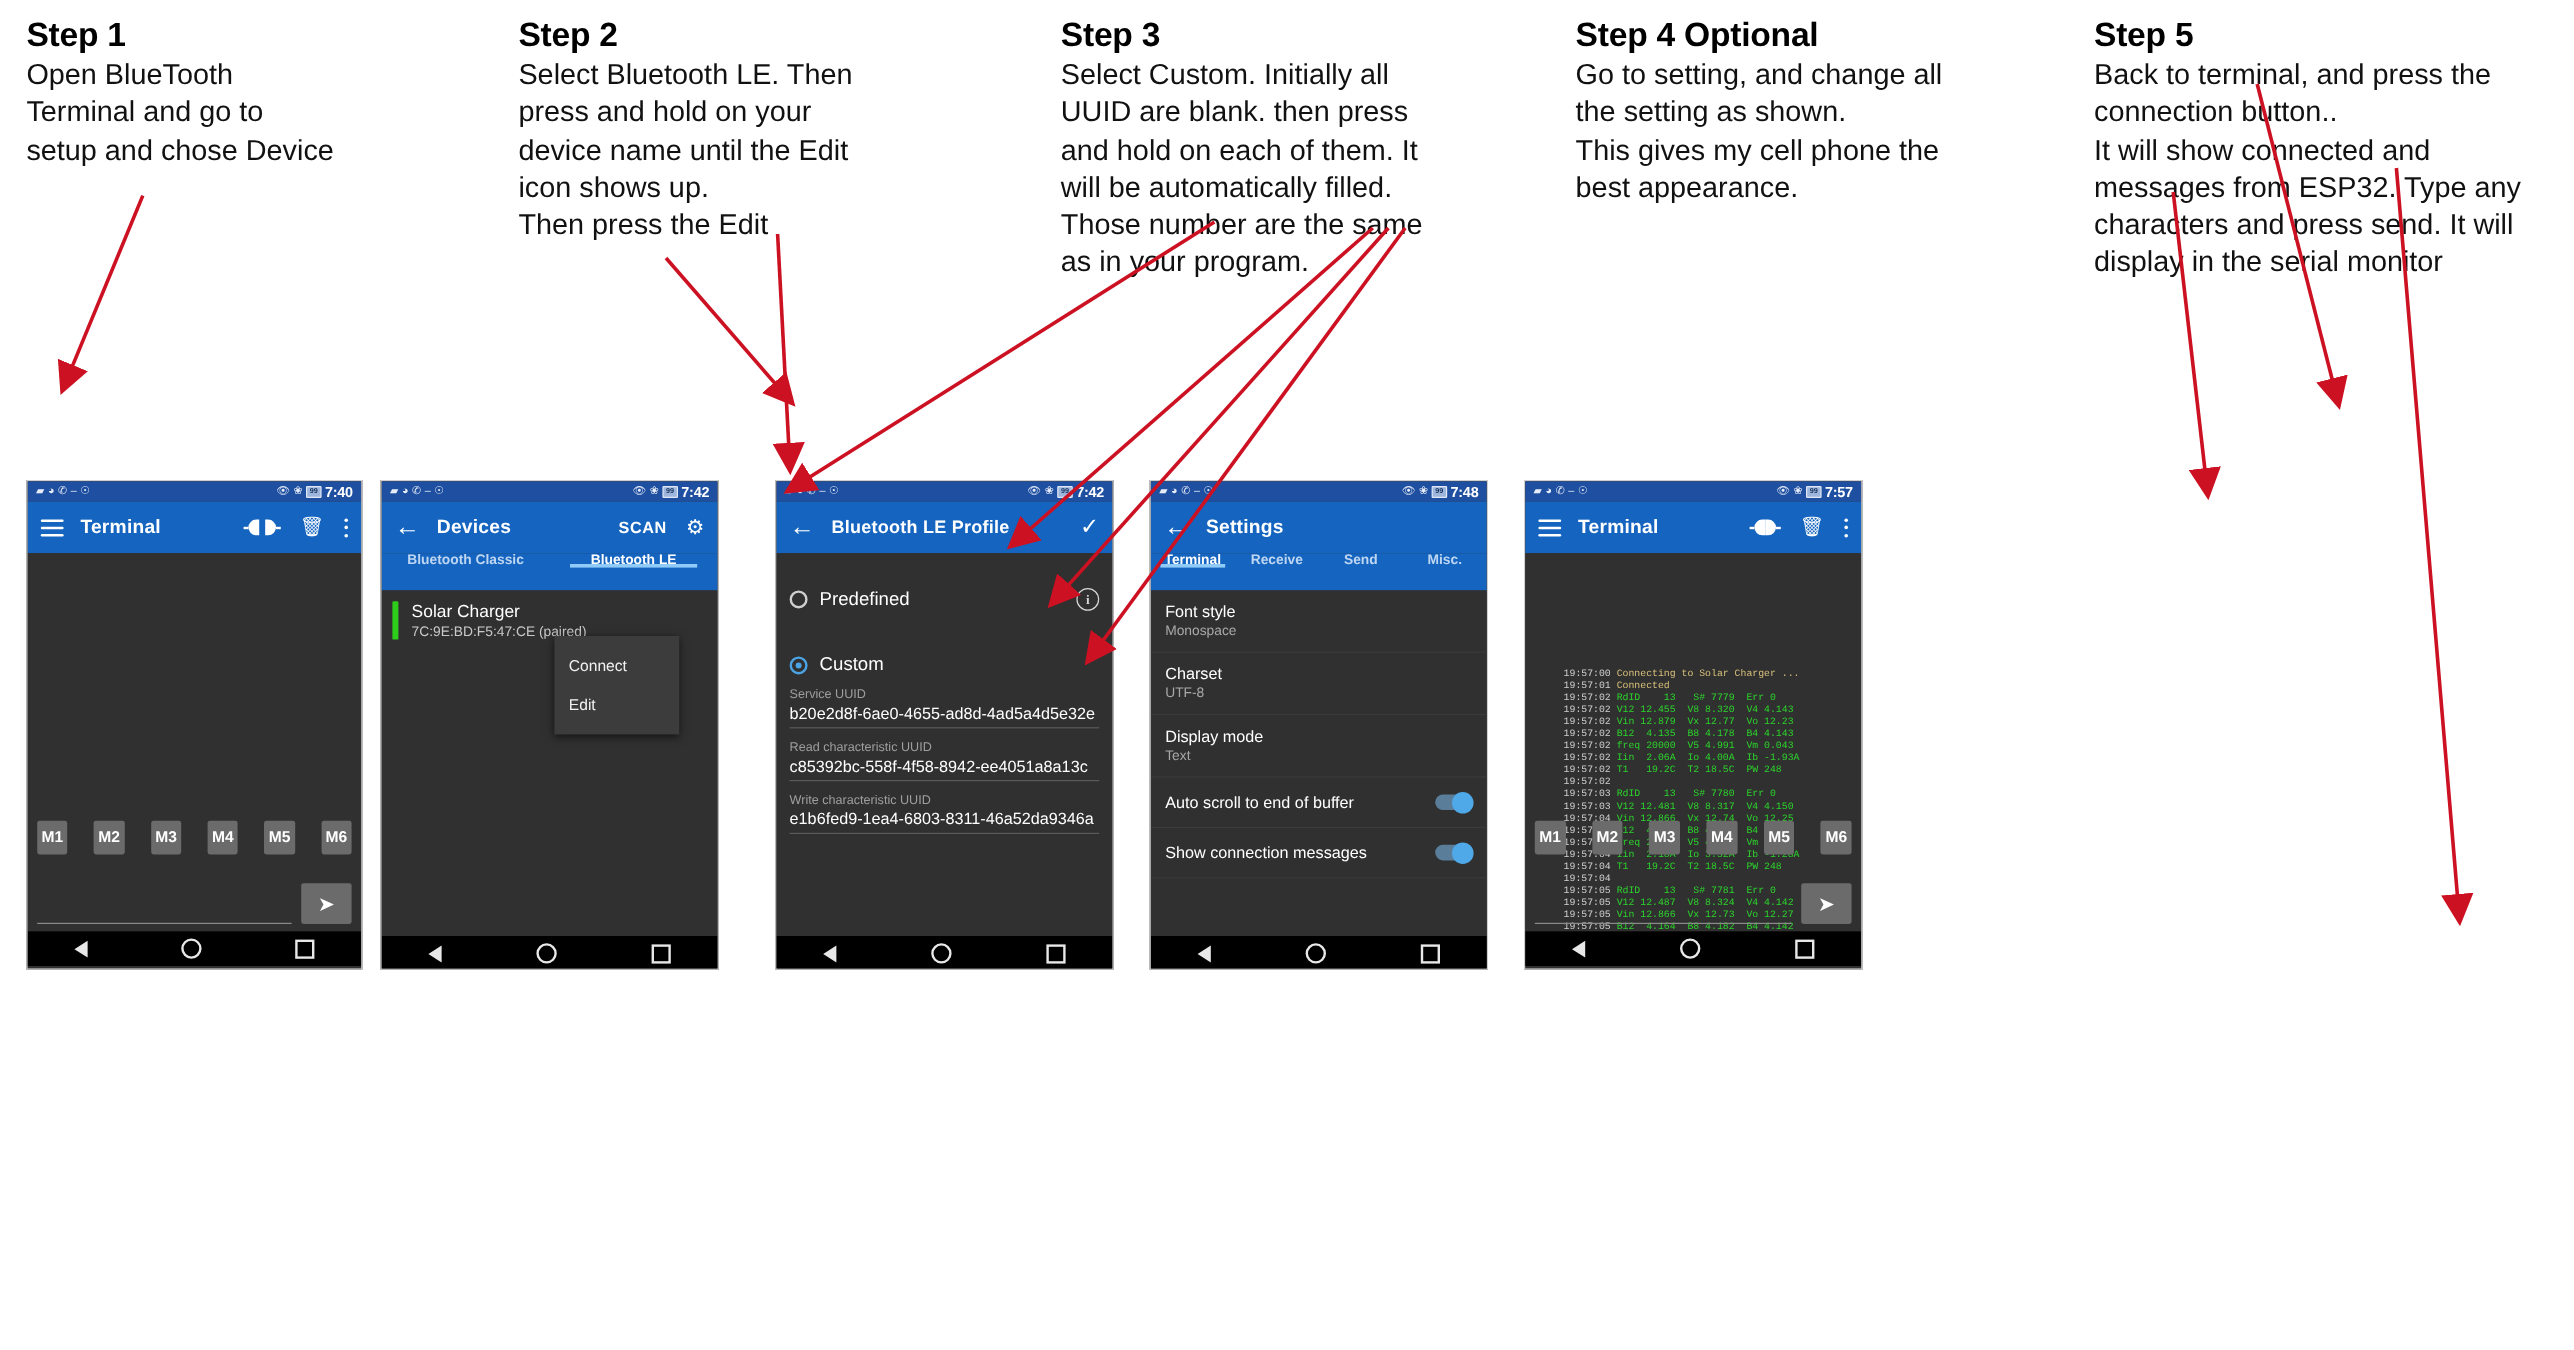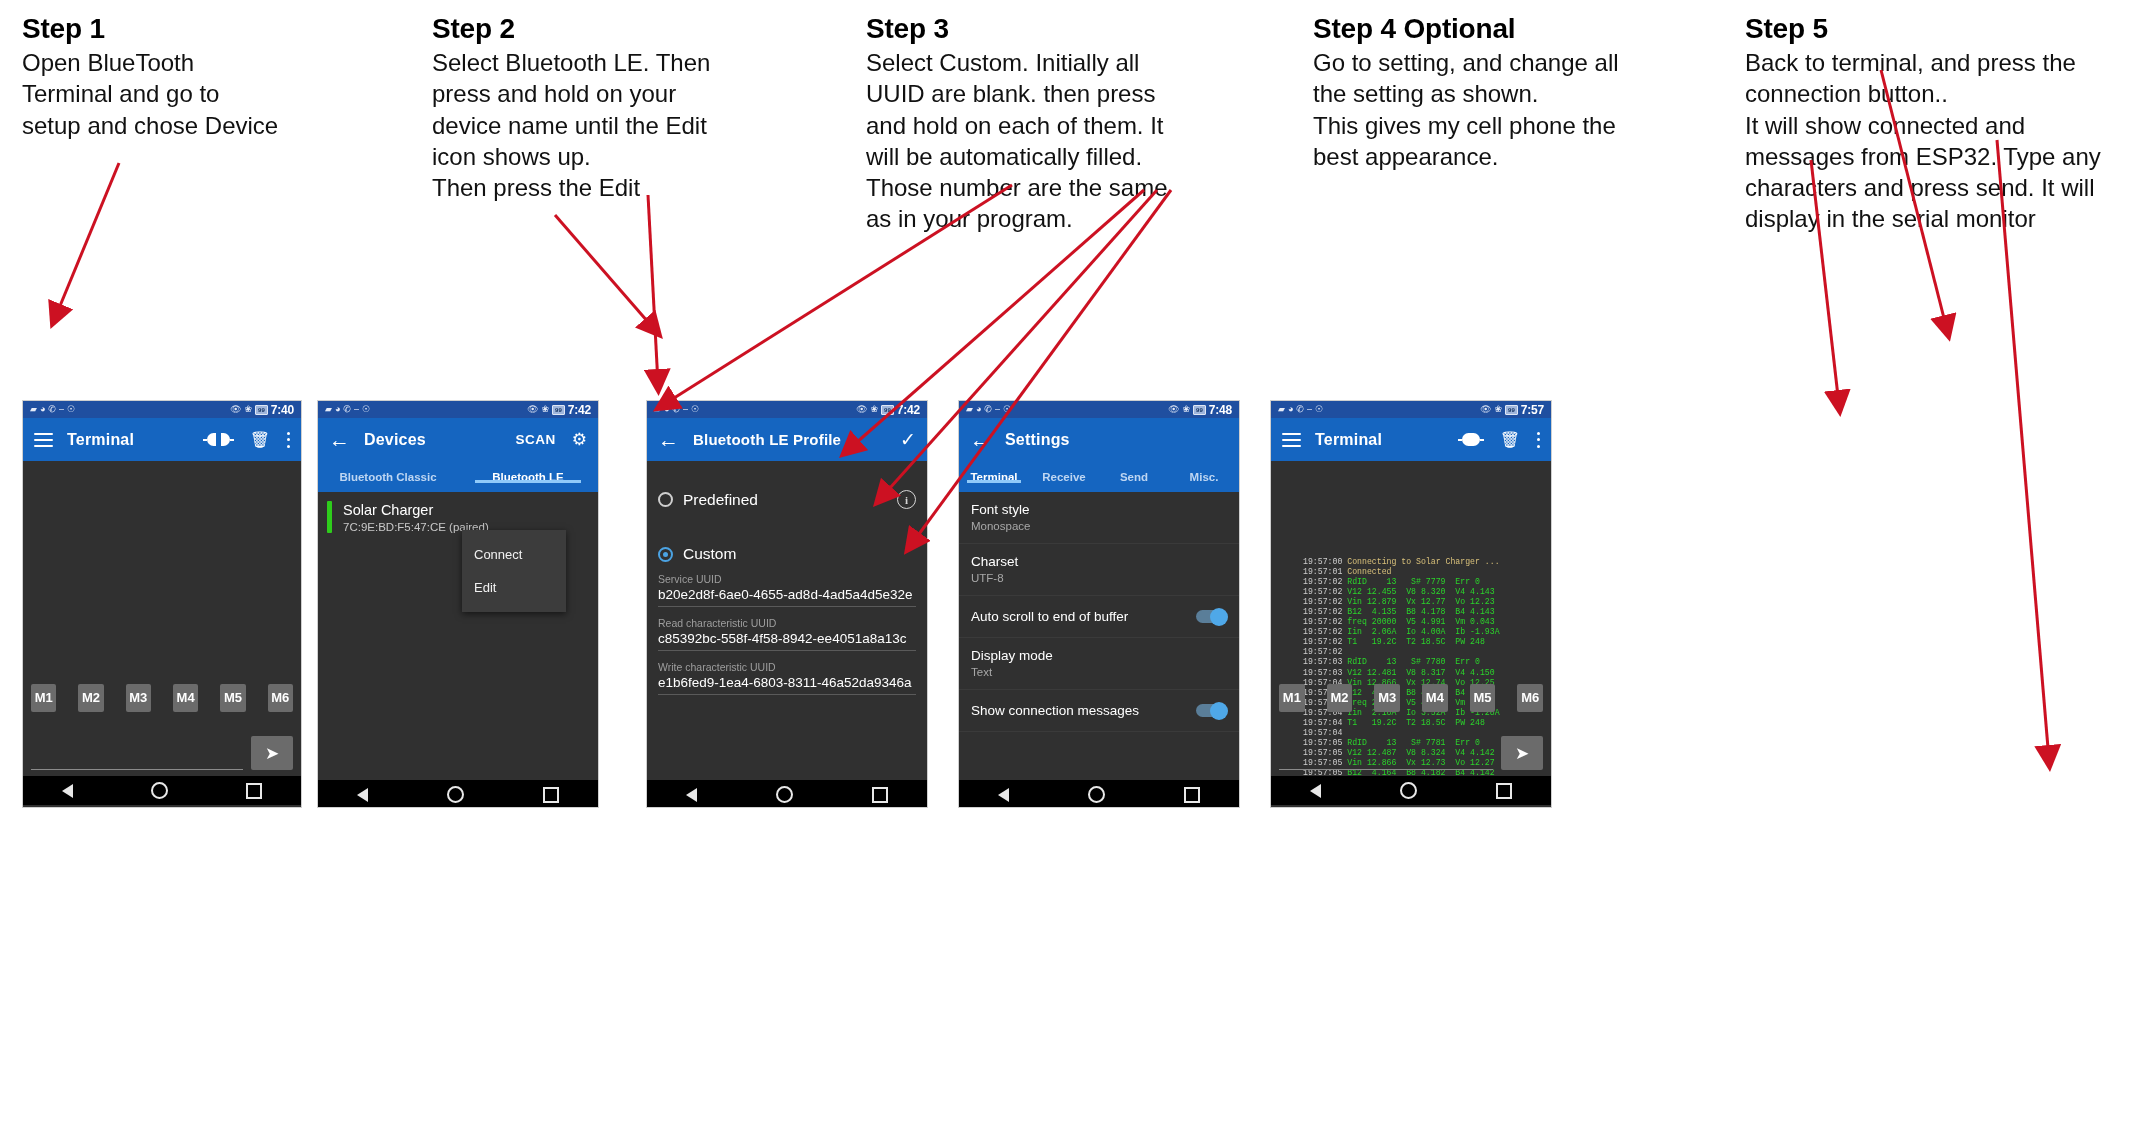--- a/index.html
+++ b/index.html
@@ -9,21 +9,21 @@
     font-family:"Liberation Sans",sans-serif;
     overflow:hidden;
     position:relative;
   }
   .board{position:relative;width:2145px;height:1125px;}
 
   
   .col{position:absolute;top:0;}
   .col-1{left:22px;width:400px;}
   .col-2{left:432px;width:400px;}
-  .col-3{left:866px;width:470px;}
+  .col-3{left:884px;width:470px;}
   .col-4{left:1313px;width:400px;}
   .col-5{left:1745px;width:400px;}
 
   .caption{padding:0 0 0 0;}
   .step-title{
     font-size:28px;font-weight:bold;color:#000;
     letter-spacing:-0.2px;margin:13px 0 2px 0;line-height:1.15;
   }
   .step-body{
     font-size:24px;color:#111;line-height:1.3;
@@ -81,21 +81,21 @@
 
   .plug{display:flex;align-items:center;}
   .plug .l,.plug .r{width:9px;height:13px;background:#fff;}
   .plug .l{border-radius:7px 0 0 7px;}
   .plug .r{border-radius:0 7px 7px 0;}
   .plug.off .gap{width:5px;}
   .plug.on  .gap{width:0px;}
   .plug .pin{width:4px;height:2px;background:#fff;}
 
   .tabsbar{
-    height:31px;background:#1565c0;display:flex;align-items:center;color:#bed6f2;
+    height:31px;background:#1565c0;display:flex;align-items:flex-start;color:#bed6f2;
     font-size:11.5px;font-weight:bold;
   }
   .tabsbar .tab{
     flex:1;display:flex;align-items:center;justify-content:center;position:relative;
   }
   .tabsbar .tab.active{color:#ffffff;}
   .tabsbar .tab.active::after{
     content:"";position:absolute;left:12%;right:12%;bottom:0;height:3px;background:#90caf9;
   }
 
@@ -446,29 +446,29 @@
           <div class="setlabel">Font style</div>
           <div class="setvalue">Monospace</div>
         </div>
       </div>
       <div class="setrow">
         <div>
           <div class="setlabel">Charset</div>
           <div class="setvalue">UTF-8</div>
         </div>
       </div>
-      <div class="setrow" style="padding-top:13px;padding-bottom:13px;">
-        <div class="setlabel">Auto scroll to end of buffer</div>
-        <span class="toggle"></span>
-      </div>
       <div class="setrow">
         <div>
           <div class="setlabel">Display mode</div>
           <div class="setvalue">Text</div>
         </div>
+      </div>
+      <div class="setrow" style="padding-top:13px;padding-bottom:13px;">
+        <div class="setlabel">Auto scroll to end of buffer</div>
+        <span class="toggle"></span>
       </div>
       <div class="setrow" style="padding-top:13px;padding-bottom:13px;">
         <div class="setlabel">Show connection messages</div>
         <span class="toggle"></span>
       </div>
 
     </div>
     <div class="navbar">
       <span class="nav-tri"></span>
       <span class="nav-cir"></span>

